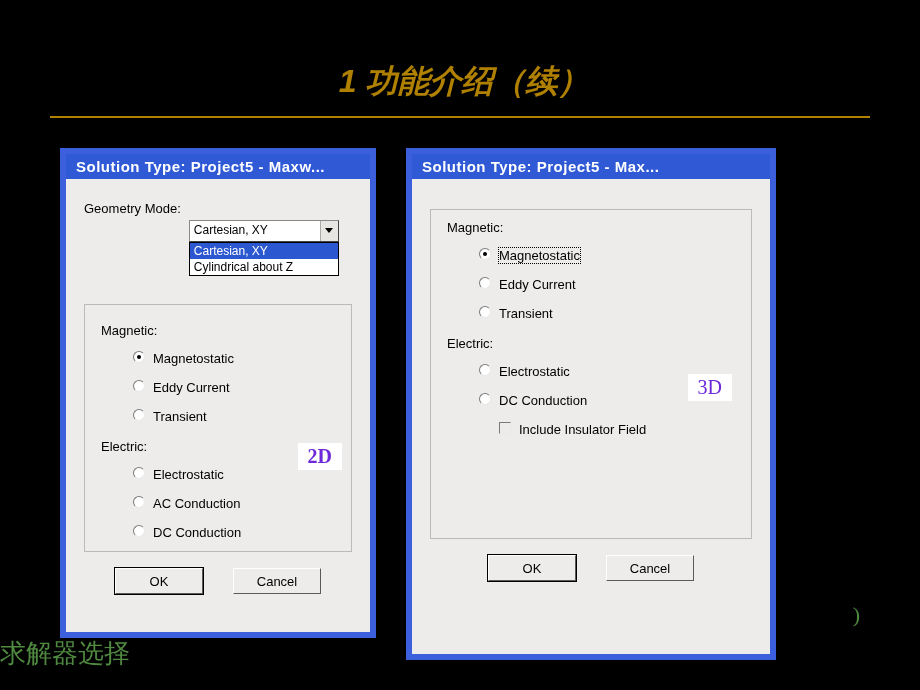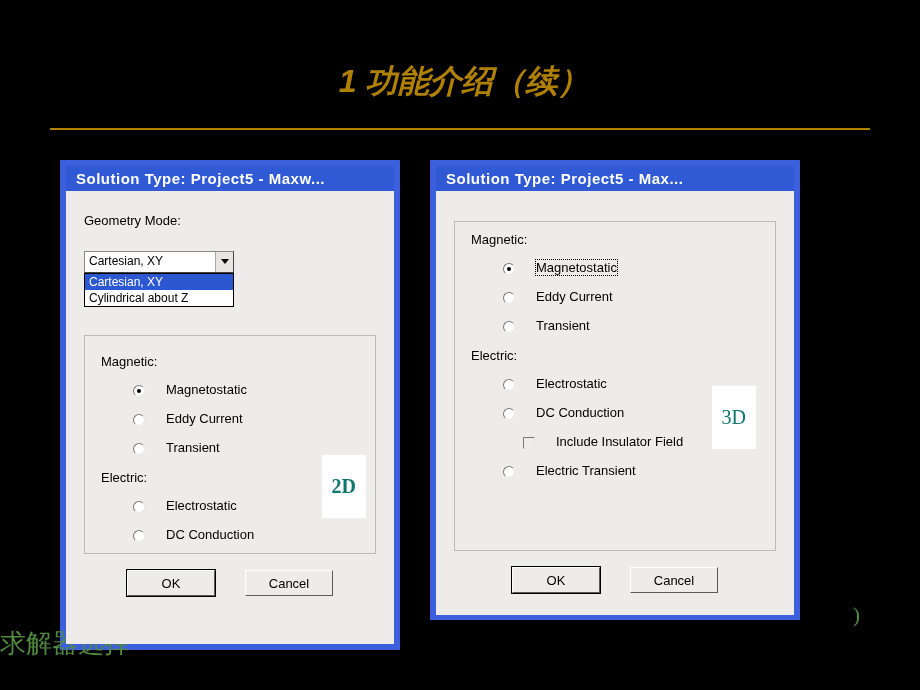--- a/index.html
+++ b/index.html
@@ -15,42 +15,42 @@
       position: relative;
       overflow: hidden;
     }
     .slide-title {
       color: #b08000;
       font-size: 32px;
       font-weight: bold;
       font-style: italic;
       text-align: center;
       padding-top: 60px;
-      padding-bottom: 24px;
+      padding-bottom: 12px;
       margin-left: 8px;
     }
     .title-rule {
       height: 2px;
       background: #b08000;
       margin: 0 50px 30px 50px;
     }
     .dialogs-row {
       display: flex;
       justify-content: flex-start;
       gap: 30px;
       padding-left: 60px;
     }
     .dialog-border {
       border: 6px solid #3b5fdd;
       background: #eeecea;
       display: flex;
       flex-direction: column;
     }
-    .dialog-2d { width: 340px; height: 490px; }
-    .dialog-3d { width: 370px; height: 460px; }
+    .dialog-2d { width: 316px; height: 490px; }
+    .dialog-3d { width: 370px; height: 512px; }
     .titlebar {
       background: linear-gradient(180deg, #2f59d5 0%, #2f59d5 100%);
       color: #fff;
       font-family: "Tahoma", sans-serif;
       font-weight: bold;
       font-size: 15px;
       padding: 4px 10px;
       letter-spacing: 0.5px;
     }
     .dialog-body {
@@ -59,21 +59,20 @@
       padding: 18px 18px 8px 18px;
       font-family: Tahoma, Arial, sans-serif;
       font-size: 13px;
       color: #000;
       position: relative;
     }
     .geom-row {
       display: flex;
       align-items: flex-start;
       margin-bottom: 6px;
-      flex-direction: column;
     }
     .geom-label {
       margin-top: 4px;
       margin-right: 8px;
     }
     .combo-wrap {
       display: flex;
       flex-direction: column;
       margin-top: 23px;
     }
@@ -122,23 +121,22 @@
       position: relative;
     }
     .dialog-2d .groupbox { margin-top: 28px; }
     .dialog-3d .groupbox { margin-top: 12px; min-height: 330px; }
     .section-label {
       margin: 8px 0 6px 4px;
     }
     .dialog-3d .section-label:first-child { margin-top: 0; }
     .radio-row, .check-row {
       display: flex;
-      align-items: flex-end;
+      align-items: flex-start;
       padding: 7px 0 7px 36px;
-      gap: 13px;
     }
     .radio-circle {
       width: 12px;
       height: 12px;
       border-radius: 50%;
       background: #fff;
       border-top: 1px solid #7a7a7a;
       border-left: 1px solid #7a7a7a;
       border-right: 1px solid #e8e8e8;
       border-bottom: 1px solid #e8e8e8;
@@ -191,24 +189,24 @@
       align-items: center;
       justify-content: center;
     }
     .win-btn.default {
       outline: 1px solid #000;
       outline-offset: 0;
     }
     .badge {
       position: absolute;
       background: #fff;
-      color: #0f766e;
+      color: #6d28d9;
       font-family: "SimSun", serif;
       font-size: 20px;
-      padding: 20px 10px;
+      padding: 2px 10px;
     }
     .badge-2d { right: 28px; top: 264px; font-weight: bold; }
     .badge-3d { right: 38px; top: 195px; }
     .caption {
       color: #508a40;
       font-size: 26px;
       margin-top: -24px;
       font-family: "SimSun", "Microsoft YaHei", serif;
     }
     .trail {
@@ -267,20 +265,24 @@
         </div>
 
         <div class="section-label">Electric:</div>
 
         <div class="radio-row">
           <div class="radio-circle"></div>
           <span class="radio-label">Electrostatic</span>
         </div>
         <div class="radio-row">
           <div class="radio-circle"></div>
+          <span class="radio-label">AC Conduction</span>
+        </div>
+        <div class="radio-row">
+          <div class="radio-circle"></div>
           <span class="radio-label">DC Conduction</span>
         </div>
       </div>
 
       <div class="btn-row">
         <div class="win-btn default">OK</div>
         <div class="win-btn">Cancel</div>
       </div>
 
       <div class="badge badge-2d">2D</div>
@@ -314,24 +316,20 @@
           <span class="radio-label">Electrostatic</span>
         </div>
         <div class="radio-row">
           <div class="radio-circle"></div>
           <span class="radio-label">DC Conduction</span>
         </div>
         <div class="check-row disabled" style="padding-left:56px;">
           <div class="checkbox-sq"></div>
           <span>Include Insulator Field</span>
         </div>
-        <div class="radio-row">
-          <div class="radio-circle"></div>
-          <span class="radio-label">Electric Transient</span>
-        </div>
       </div>
 
       <div class="btn-row">
         <div class="win-btn default">OK</div>
         <div class="win-btn">Cancel</div>
       </div>
 
       <div class="badge badge-3d">3D</div>
     </div>
   </div>

